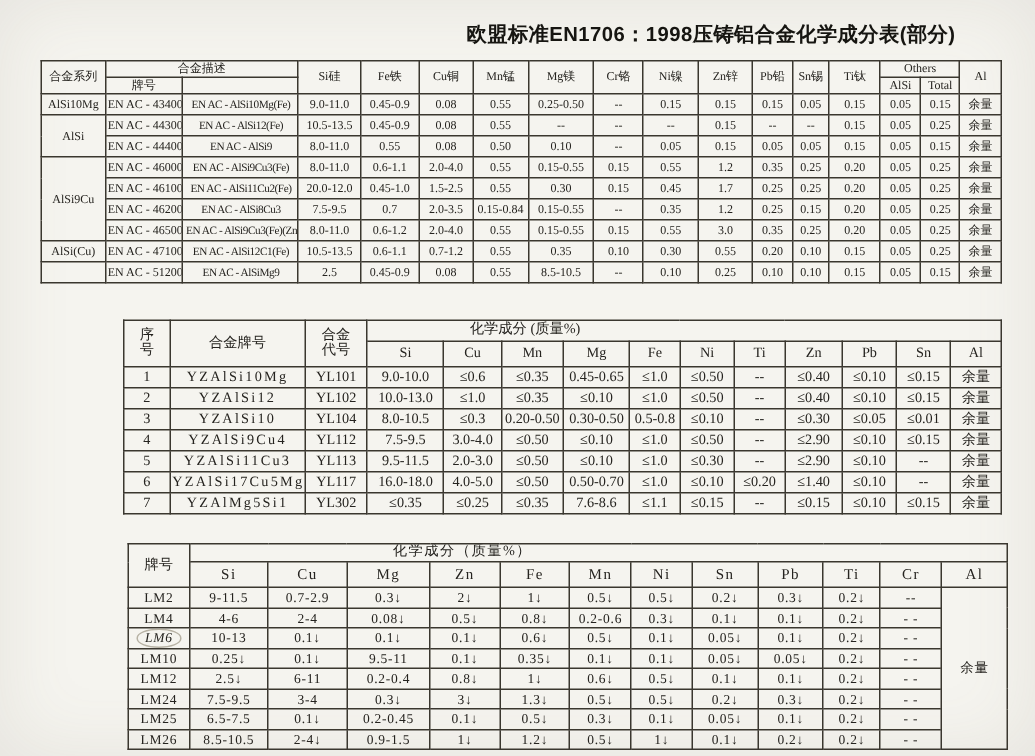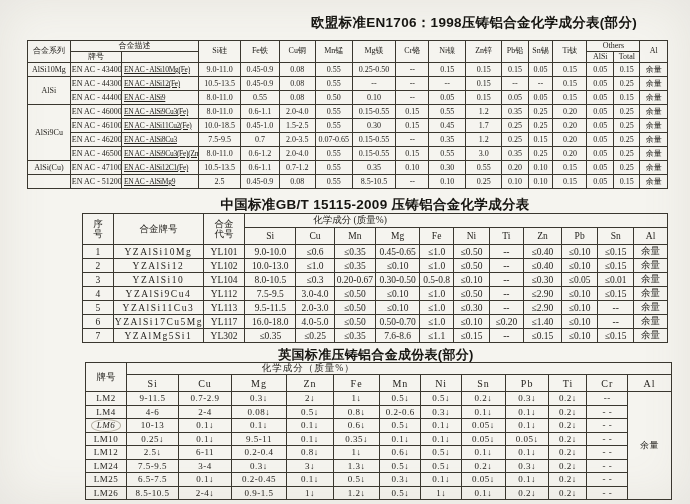--- a/index.html
+++ b/index.html
@@ -17,21 +17,21 @@
   table{position:absolute;border-collapse:collapse;table-layout:fixed;
         border:1.6px solid #33302a;}
   th,td{border:1px solid #3a372f;padding:0 1px;text-align:center;
         vertical-align:middle;font-weight:normal;overflow:hidden;}
   th{white-space:pre-line;line-height:1.1;}
 
   
   #t1{left:27px;top:40px;width:641px;}
   #t1 th{font-size:8px;height:10px;}
   #t1 td{font-size:8px;height:13px;white-space:nowrap;}
-  #t1 td.l{text-align:left;padding-left:2px;font-size:7.5px;letter-spacing:-0.3px;text-decoration:underline;}
+  #t1 td.l{text-align:center;padding-left:2px;font-size:7.5px;letter-spacing:-0.3px;}
 
   
   #t2{left:82px;top:213px;width:586px;}
   #t2 th{font-size:9.5px;}
   #t2 thead tr:nth-child(1) th{height:13px;}
   #t2 thead tr:nth-child(2) th{height:16px;}
   #t2 th.chem{text-align:left;padding-left:68px;}
   #t2 td{font-size:9.5px;height:13px;white-space:nowrap;}
   #t2 tbody td:nth-child(2){letter-spacing:1.5px;}
 
@@ -170,42 +170,42 @@
           <td>0.35</td>
           <td>0.25</td>
           <td>0.20</td>
           <td>0.05</td>
           <td>0.25</td>
           <td>余量</td>
         </tr>
         <tr>
           <td>EN AC - 46100</td>
           <td class="l">EN AC - AlSi11Cu2(Fe)</td>
-          <td>10.0-18.5</td>
+          <td>20.0-12.0</td>
           <td>0.45-1.0</td>
           <td>1.5-2.5</td>
           <td>0.55</td>
           <td>0.30</td>
           <td>0.15</td>
           <td>0.45</td>
           <td>1.7</td>
           <td>0.25</td>
           <td>0.25</td>
           <td>0.20</td>
           <td>0.05</td>
           <td>0.25</td>
           <td>余量</td>
         </tr>
         <tr>
           <td>EN AC - 46200</td>
           <td class="l">EN AC - AlSi8Cu3</td>
           <td>7.5-9.5</td>
           <td>0.7</td>
           <td>2.0-3.5</td>
-          <td>0.07-0.65</td>
+          <td>0.15-0.84</td>
           <td>0.15-0.55</td>
           <td>--</td>
           <td>0.35</td>
           <td>1.2</td>
           <td>0.25</td>
           <td>0.15</td>
           <td>0.20</td>
           <td>0.05</td>
           <td>0.25</td>
           <td>余量</td>
@@ -262,21 +262,20 @@
           <td>0.10</td>
           <td>0.10</td>
           <td>0.15</td>
           <td>0.05</td>
           <td>0.15</td>
           <td>余量</td>
         </tr>
       </tbody>
   </table>
 
-  <div class="title" id="title-cn">中国标准GB/T 15115-2009 压铸铝合金化学成分表</div>
 
   <table id="t2">
     <colgroup>
       <col style="width:5.3%">
         <col style="width:15.5%">
         <col style="width:7.1%">
       <col style="width:8.8%">
         <col style="width:6.6%">
         <col style="width:7.1%">
       <col style="width:7.6%">
@@ -343,21 +342,21 @@
           <td>≤0.10</td>
           <td>≤0.15</td>
           <td>余量</td>
         </tr>
         <tr>
           <td>3</td>
           <td>YZAlSi10</td>
           <td>YL104</td>
           <td>8.0-10.5</td>
           <td>≤0.3</td>
-          <td>0.20-0.67</td>
+          <td>0.20-0.50</td>
           <td>0.30-0.50</td>
           <td>0.5-0.8</td>
           <td>≤0.10</td>
           <td>--</td>
           <td>≤0.30</td>
           <td>≤0.05</td>
           <td>≤0.01</td>
           <td>余量</td>
         </tr>
         <tr>
@@ -420,21 +419,20 @@
           <td>≤0.15</td>
           <td>--</td>
           <td>≤0.15</td>
           <td>≤0.10</td>
           <td>≤0.15</td>
           <td>余量</td>
         </tr>
       </tbody>
   </table>
 
-  <div class="title" id="title-uk">英国标准压铸铝合金成份表(部分)</div>
 
   <table id="t3">
     <colgroup>
       <col style="width:7%">
         <col style="width:9%">
         <col style="width:9%">
       <col style="width:9.5%">
         <col style="width:8%">
         <col style="width:8%">
       <col style="width:7%">

